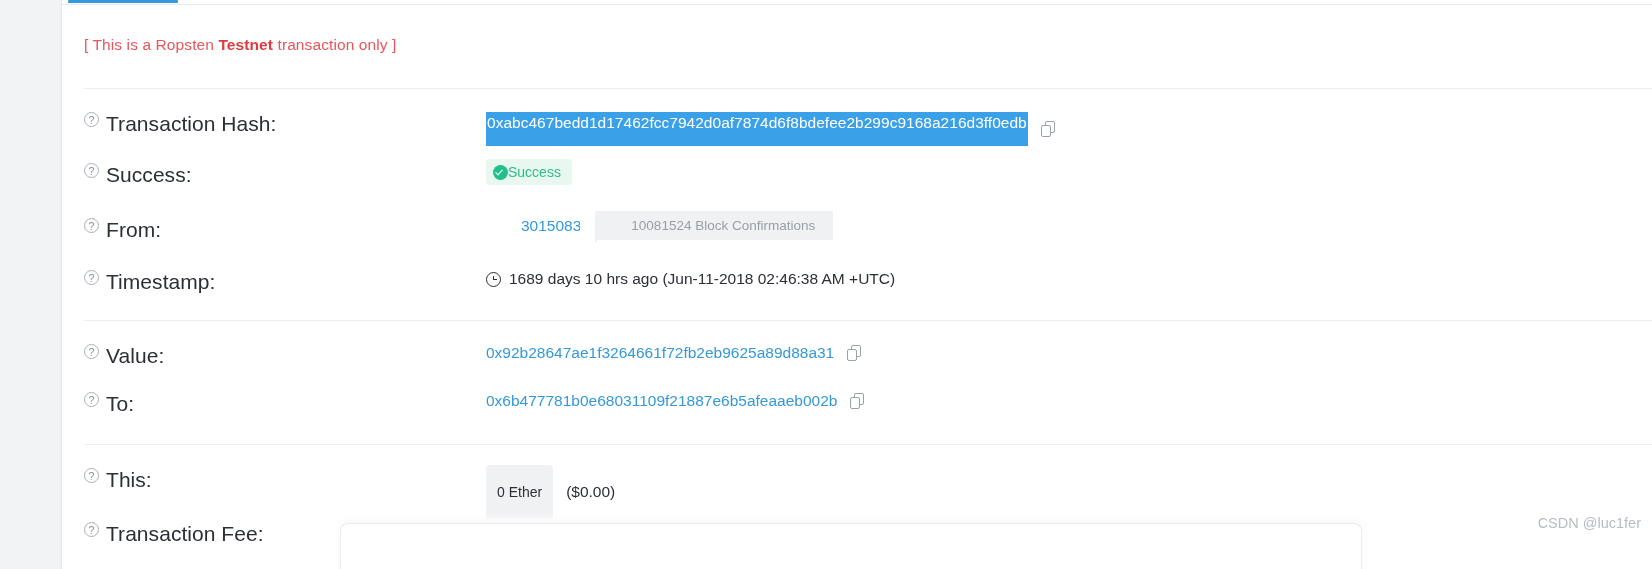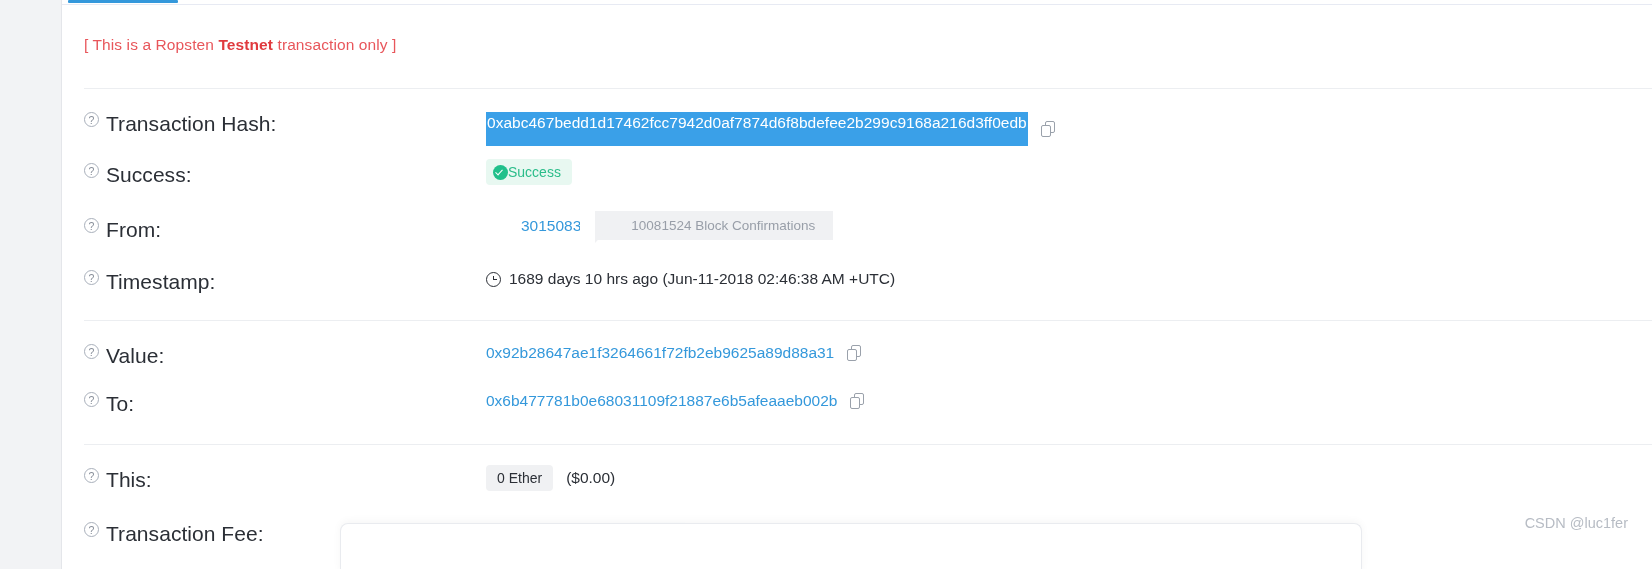--- a/index.html
+++ b/index.html
@@ -262,21 +262,21 @@
     left: 6.1px; top: 6.6px;
     width: 3.6px; height: 1.3px;
     background: #2b2f36;
   }
 
   
   .ether-pill {
     display: inline-block;
     background: #f0f1f3;
     border-radius: 4px;
-    padding: 5px 11px;
+    padding: 19px 11px;
     font-size: 14px;
     color: #2b2f36;
   }
   .usd-text {
     margin-left: 13px;
     font-size: 15.5px;
     color: #2b2f36;
   }
   .usd-pill {
     display: inline-block;
@@ -306,21 +306,21 @@
     left: 330px;
     top: 513px;
     width: 1040px;
     height: 12px;
     background: linear-gradient(to bottom, rgba(255,255,255,0) 0%, #ffffff 85%);
   }
 
   
   .watermark {
     position: absolute;
-    right: 24px;
+    right: 11px;
     top: 515px;
     font-size: 14.5px;
     color: #b7bcc4;
     white-space: nowrap;
   }
 </style>
 </head>
 <body>
 
 <div class="page">

